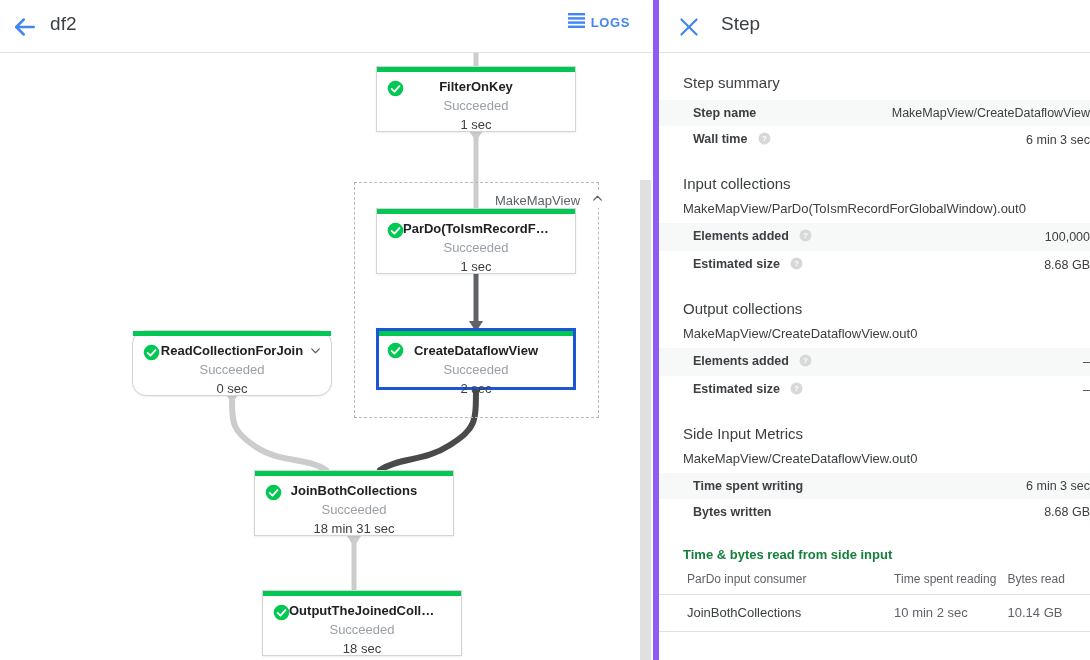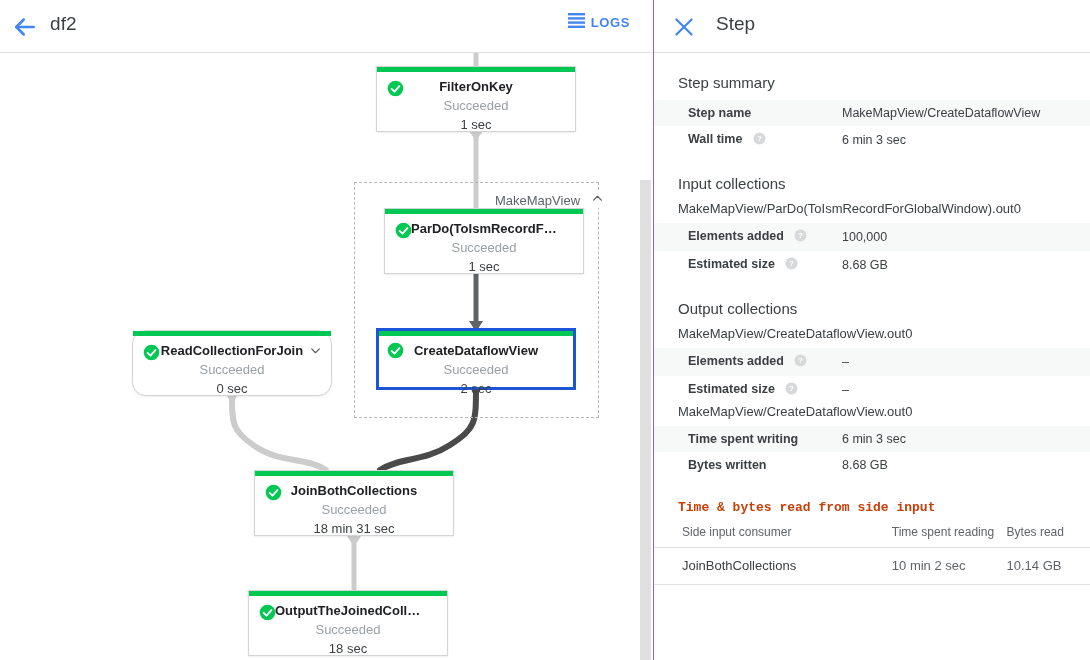--- a/index.html
+++ b/index.html
@@ -116,21 +116,21 @@
     width: 11px; height: 480px;
     background: #e0e0e0;
     cursor: pointer;
   }
 
   
   #right-pane {
     position: absolute; left: 653px; top: 0;
     width: 437px; height: 660px;
     background: #ffffff;
-    border-left: 1px solid #8b5cf6;
+    border-left: 6px solid #8b5cf6;
     overflow: hidden;
   }
   #panel-header {
     position: relative; height: 53px;
     border-bottom: 1px solid #e0e0e0;
   }
   #close-x {
     position: absolute; left: 17px; top: 14px;
     width: 26px; height: 26px; cursor: pointer;
   }
@@ -155,29 +155,28 @@
     margin: 0 0 7px 24px;
   }
 
   .kv-table { width: 100%; border-collapse: collapse; }
   .kv-table tr.odd { background: #f7f8f8; }
   .kv-table td { padding: 6px 0 6px 0; font-size: 12.5px; vertical-align: middle; }
   .kv-table td.k {
     width: 188px; padding-left: 34px;
     font-weight: bold; color: #3c4043;
   }
-  .kv-table td.v { color: #3c4043; }
+  .kv-table td.v { color: #3c4043; text-align: right; }
   .kv-table td.k .help {
     display: inline-block; margin-left: 7px; vertical-align: -2px;
   }
 
   .sub-h {
-    font-size: 13px; font-weight: bold; color: #c2410c;
+    font-size: 13px; font-weight: bold; color: #15803d;
     margin: 22px 8px 0 24px;
-    font-family: Liberation Mono, monospace;
   }
   .grid-table { width: 100%; border-collapse: collapse; margin-top: 6px; }
   .grid-table th {
     text-align: left; font-size: 12px; font-weight: normal; color: #5f6368;
     padding: 4px 0 8px 0; border-bottom: 1px solid #e0e0e0;
   }
   .grid-table td {
     font-size: 13px; color: #5f6368;
     padding: 10px 0 11px 0; border-bottom: 1px solid #e0e0e0;
   }
@@ -252,21 +251,21 @@
           <svg width="17" height="17" viewBox="0 0 24 24">
             <circle cx="12" cy="12" r="11" fill="#00c853"></circle>
             <polyline points="6.5 12.5 10.5 16.5 17.5 8.5" fill="none" stroke="#ffffff" stroke-width="2.6" stroke-linecap="round" stroke-linejoin="round"></polyline>
           </svg>
         </span>
         <div class="ntitle">FilterOnKey</div>
         <div class="nstatus">Succeeded</div>
         <div class="ntime">1 sec</div>
       </div>
 
-      <div class="node" style="left:376px; top:155px; width:200px; height:66px;margin-left:8px;">
+      <div class="node" style="left:376px; top:155px; width:200px; height:66px;">
         <div class="status-bar"></div>
         <span class="check">
           <svg width="17" height="17" viewBox="0 0 24 24">
             <circle cx="12" cy="12" r="11" fill="#00c853"></circle>
             <polyline points="6.5 12.5 10.5 16.5 17.5 8.5" fill="none" stroke="#ffffff" stroke-width="2.6" stroke-linecap="round" stroke-linejoin="round"></polyline>
           </svg>
         </span>
         <div class="ntitle">ParDo(ToIsmRecordFor…</div>
         <div class="nstatus">Succeeded</div>
         <div class="ntime">1 sec</div>
@@ -309,21 +308,21 @@
           <svg width="17" height="17" viewBox="0 0 24 24">
             <circle cx="12" cy="12" r="11" fill="#00c853"></circle>
             <polyline points="6.5 12.5 10.5 16.5 17.5 8.5" fill="none" stroke="#ffffff" stroke-width="2.6" stroke-linecap="round" stroke-linejoin="round"></polyline>
           </svg>
         </span>
         <div class="ntitle">JoinBothCollections</div>
         <div class="nstatus">Succeeded</div>
         <div class="ntime">18 min 31 sec</div>
       </div>
 
-      <div class="node" style="left:248px; top:537px; width:200px; height:66px;">
+      <div class="node" style="left:262px; top:537px; width:200px; height:66px;">
         <div class="status-bar"></div>
         <span class="check">
           <svg width="17" height="17" viewBox="0 0 24 24">
             <circle cx="12" cy="12" r="11" fill="#00c853"></circle>
             <polyline points="6.5 12.5 10.5 16.5 17.5 8.5" fill="none" stroke="#ffffff" stroke-width="2.6" stroke-linecap="round" stroke-linejoin="round"></polyline>
           </svg>
         </span>
         <div class="ntitle">OutputTheJoinedCollec…</div>
         <div class="nstatus">Succeeded</div>
         <div class="ntime">18 sec</div>
@@ -427,20 +426,21 @@
                 <circle cx="12" cy="12" r="11" fill="#d6d8da"></circle>
                 <text x="12" y="17" font-size="15" font-family="Liberation Sans, sans-serif" fill="#ffffff" text-anchor="middle">?</text>
               </svg>
             </span>
           </td>
           <td class="v">–</td>
         </tr>
       </tbody>
         </table>
 
+      <div class="section-h">Side Input Metrics</div>
       <div class="collection-name">MakeMapView/CreateDataflowView.out0</div>
       <table class="kv-table">
         <tbody>
             <tr class="odd">
           <td class="k">
             <span>Time spent writing</span>
           </td>
           <td class="v">6 min 3 sec</td>
         </tr>
         <tr>
@@ -449,21 +449,21 @@
           </td>
           <td class="v">8.68 GB</td>
         </tr>
       </tbody>
         </table>
 
       <div class="sub-h">Time &amp; bytes read from side input</div>
       <table class="grid-table">
         <thead>
           <tr>
-            <th class="c1">Side input consumer</th>
+            <th class="c1">ParDo input consumer</th>
             <th class="c2">Time spent reading</th>
             <th class="c3">Bytes read</th>
           </tr>
         </thead>
         <tbody>
           <tr>
             <td class="c1">JoinBothCollections</td>
             <td class="c2">10 min 2 sec</td>
             <td class="c3">10.14 GB</td>
           </tr>

